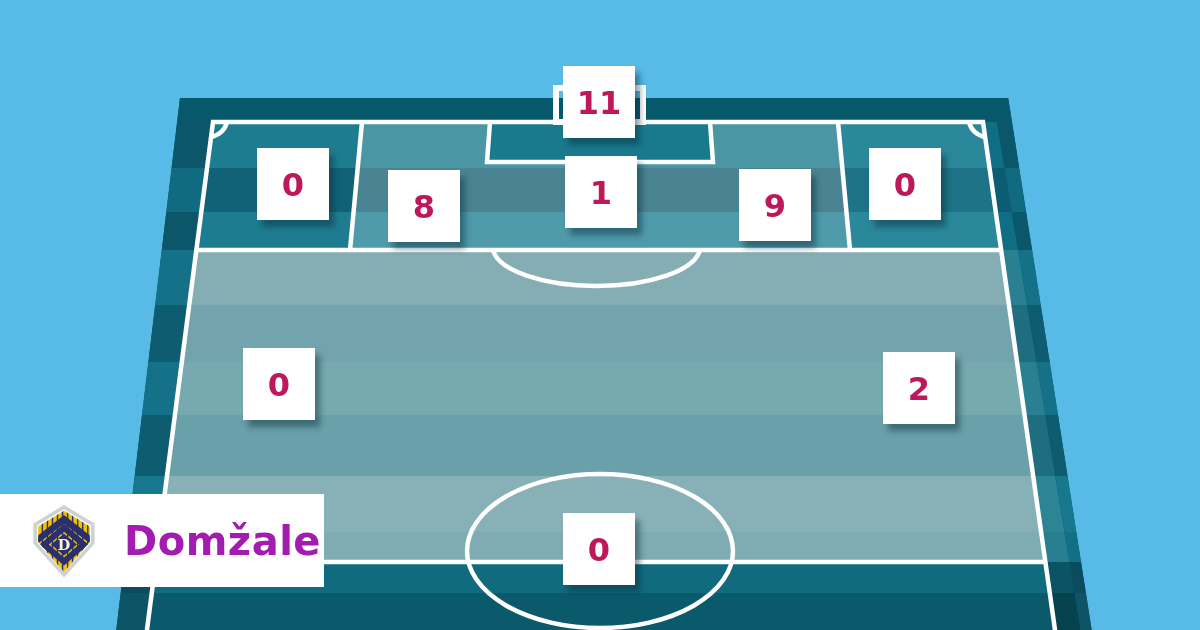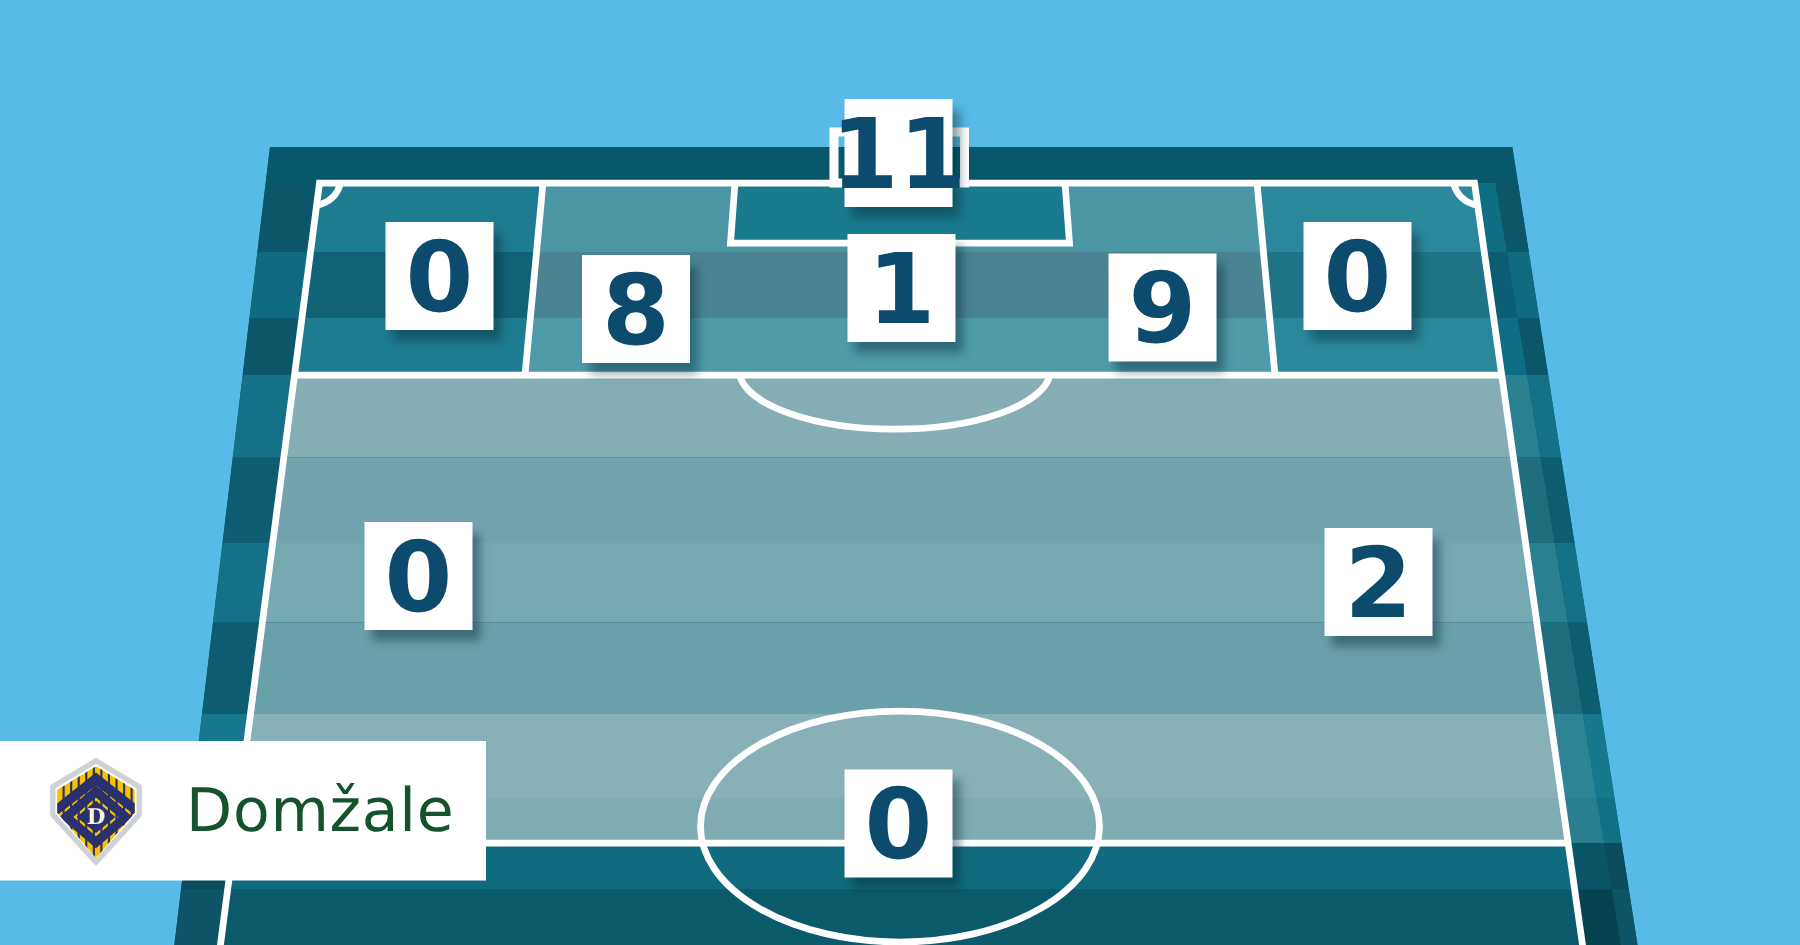--- a/index.html
+++ b/index.html
@@ -8,30 +8,30 @@
     background:#58bae7;
     font-family:"DejaVu Sans","Liberation Sans",sans-serif;
   }
   .stage svg.pitch{position:absolute;left:0;top:0;}
   .zbox{
     position:absolute;width:72px;height:72px;background:#ffffff;
     box-shadow:5px 7px 6px rgba(6,42,58,.45);
     display:flex;align-items:center;justify-content:center;
   }
   .zbox span{
-    font-size:65px;font-weight:bold;color:#0c4a6e;line-height:1;
+    font-size:32px;font-weight:bold;color:#be185d;line-height:1;
     transform:translateY(1px);
   }
   .banner{
     position:absolute;left:0;top:494px;width:324px;height:93px;background:#ffffff;
     display:flex;align-items:center;gap:24px;padding-left:28px;box-sizing:border-box;
   }
   .badge{width:72px;height:72px;flex:0 0 auto;}
   .team-name{
-    font-size:40px;font-weight:normal;color:#14532d;letter-spacing:.5px;
+    font-size:40px;font-weight:bold;color:#a21caf;letter-spacing:.5px;
     white-space:nowrap;
   }
 </style>
 </head>
 <body>
 
 <div class="stage">
 
   <svg class="pitch" width="1200" height="630" viewBox="0 0 1200 630" aria-hidden="true">
 

